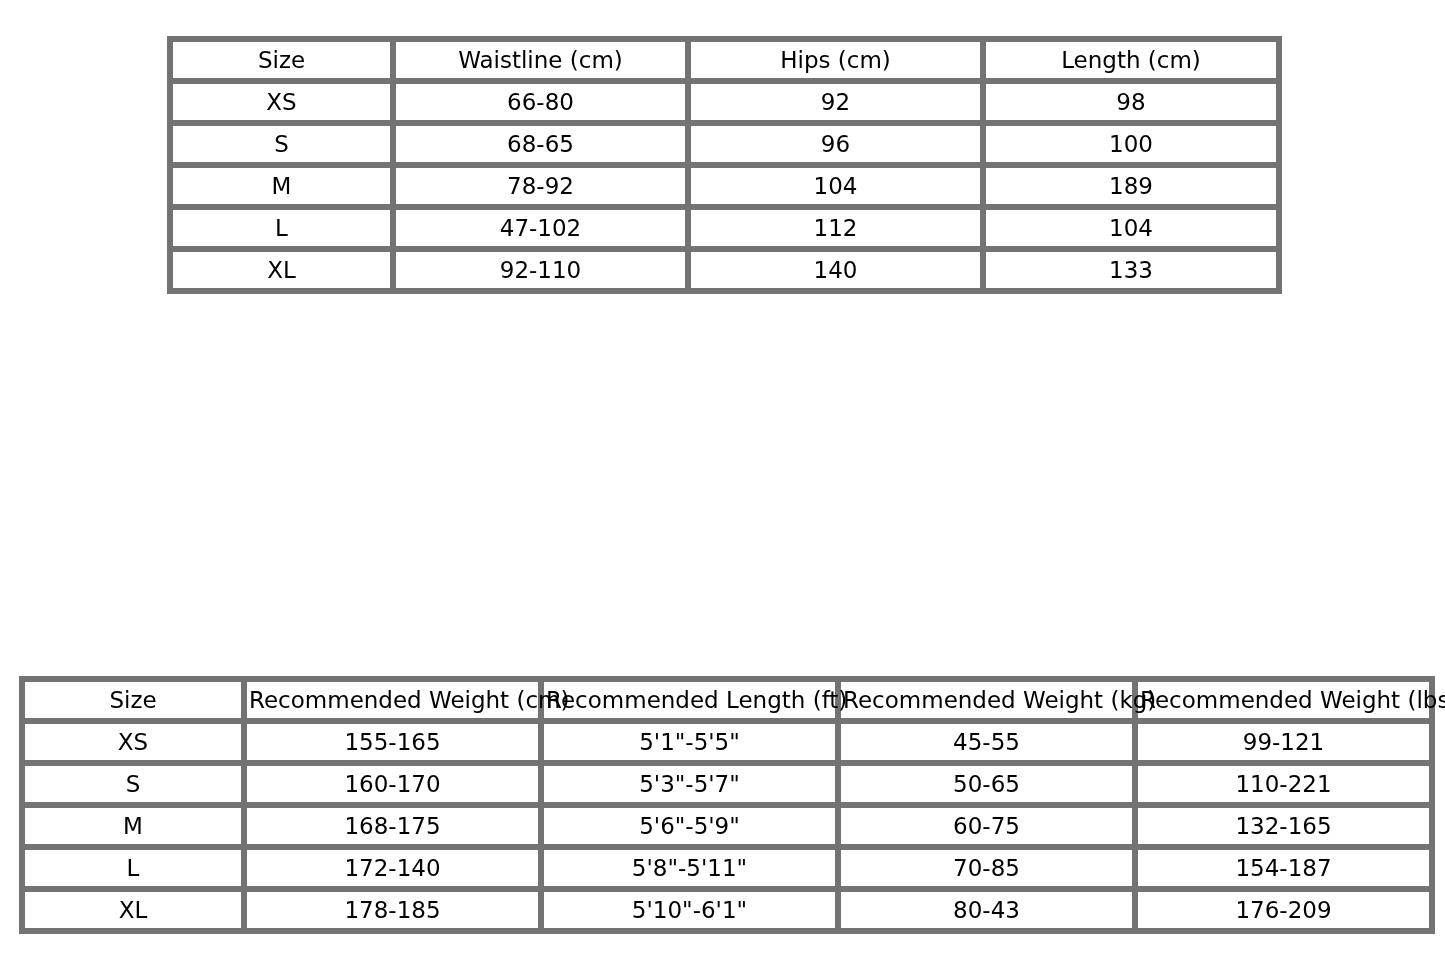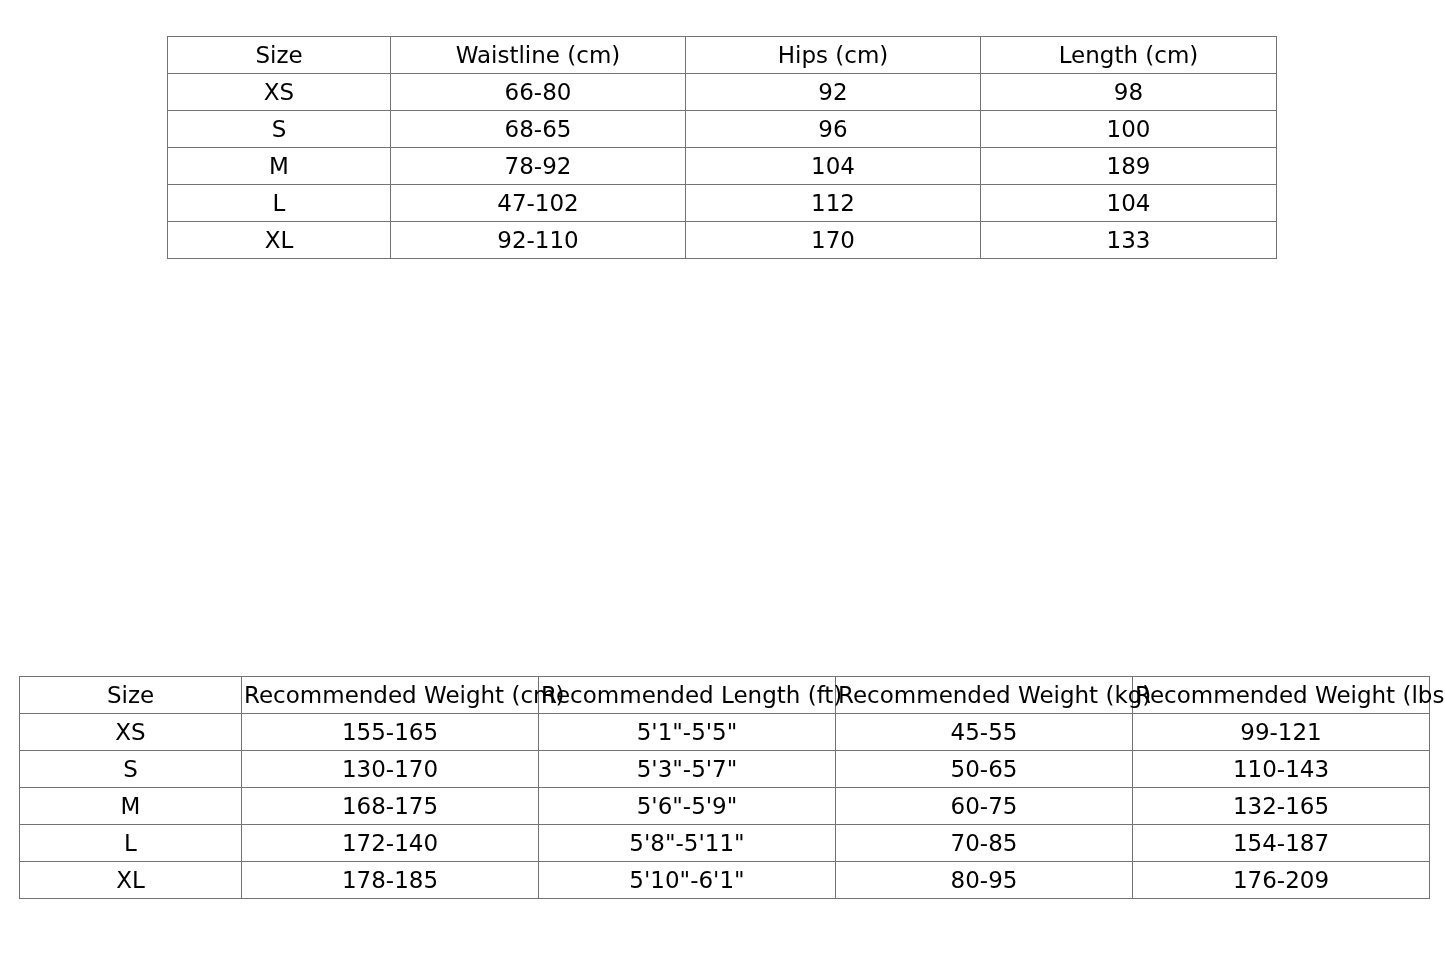--- a/index.html
+++ b/index.html
@@ -19,21 +19,21 @@
     position: relative;
     width: 1445px;
     height: 958px;
   }
   table.grid {
     border-collapse: collapse;
     table-layout: fixed;
     background: #ffffff;
   }
   table.grid td {
-    border: 1px solid #737373;
+    border: 6px solid #737373;
     text-align: center;
     vertical-align: middle;
     font-weight: 400;
     color: #000000;
     white-space: nowrap;
     overflow: visible;
   }
 
   
   #table-size-measurements {
@@ -116,21 +116,21 @@
       </tr>
       <tr>
         <td>L</td>
         <td>47-102</td>
         <td>112</td>
         <td>104</td>
       </tr>
       <tr>
         <td>XL</td>
         <td>92-110</td>
-        <td>170</td>
+        <td>140</td>
         <td>133</td>
       </tr>
     </tbody>
   </table>
 
   <table class="grid" id="table-size-recommendations">
     <colgroup>
       <col class="d0">
         <col class="d1">
         <col class="d2">
@@ -147,42 +147,42 @@
       </tr>
       <tr>
         <td>XS</td>
         <td>155-165</td>
         <td>5'1"-5'5"</td>
         <td>45-55</td>
         <td>99-121</td>
       </tr>
       <tr>
         <td>S</td>
-        <td>130-170</td>
+        <td>160-170</td>
         <td>5'3"-5'7"</td>
         <td>50-65</td>
-        <td>110-143</td>
+        <td>110-221</td>
       </tr>
       <tr>
         <td>M</td>
         <td>168-175</td>
         <td>5'6"-5'9"</td>
         <td>60-75</td>
         <td>132-165</td>
       </tr>
       <tr>
         <td>L</td>
         <td>172-140</td>
         <td>5'8"-5'11"</td>
         <td>70-85</td>
         <td>154-187</td>
       </tr>
       <tr>
         <td>XL</td>
         <td>178-185</td>
         <td>5'10"-6'1"</td>
-        <td>80-95</td>
+        <td>80-43</td>
         <td>176-209</td>
       </tr>
     </tbody>
   </table>
 
 </div>
 
 </body></html>

